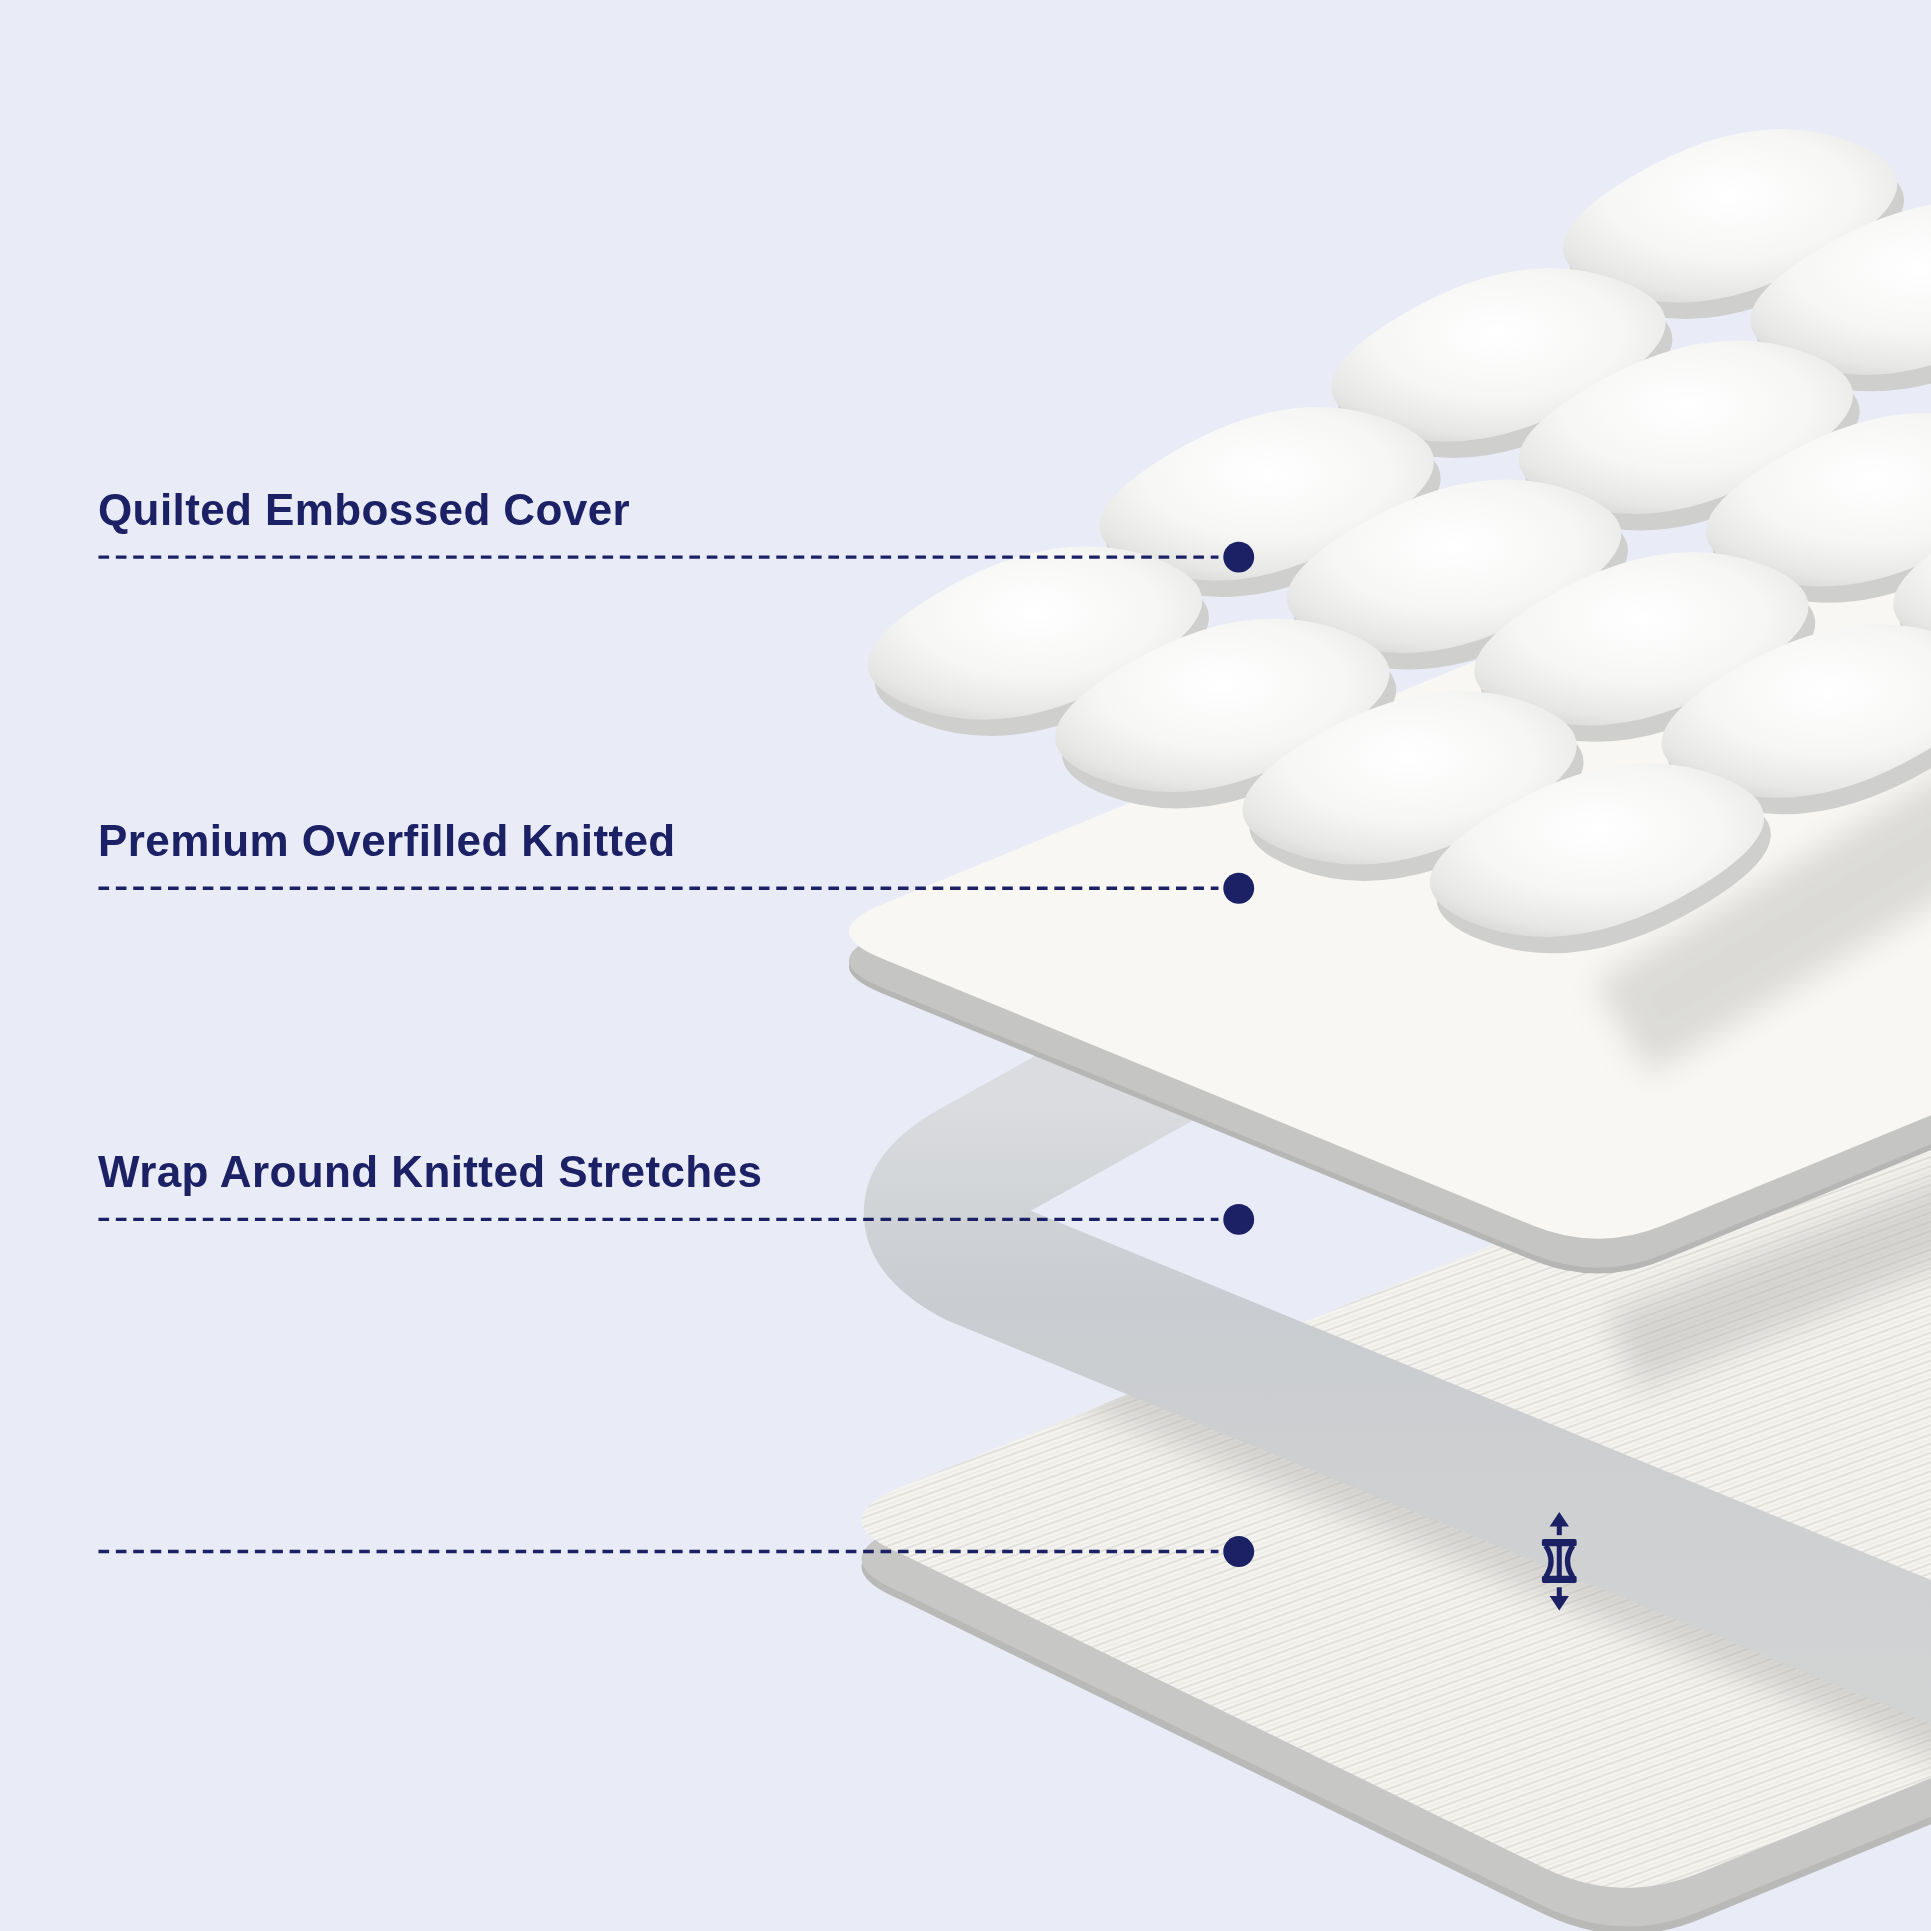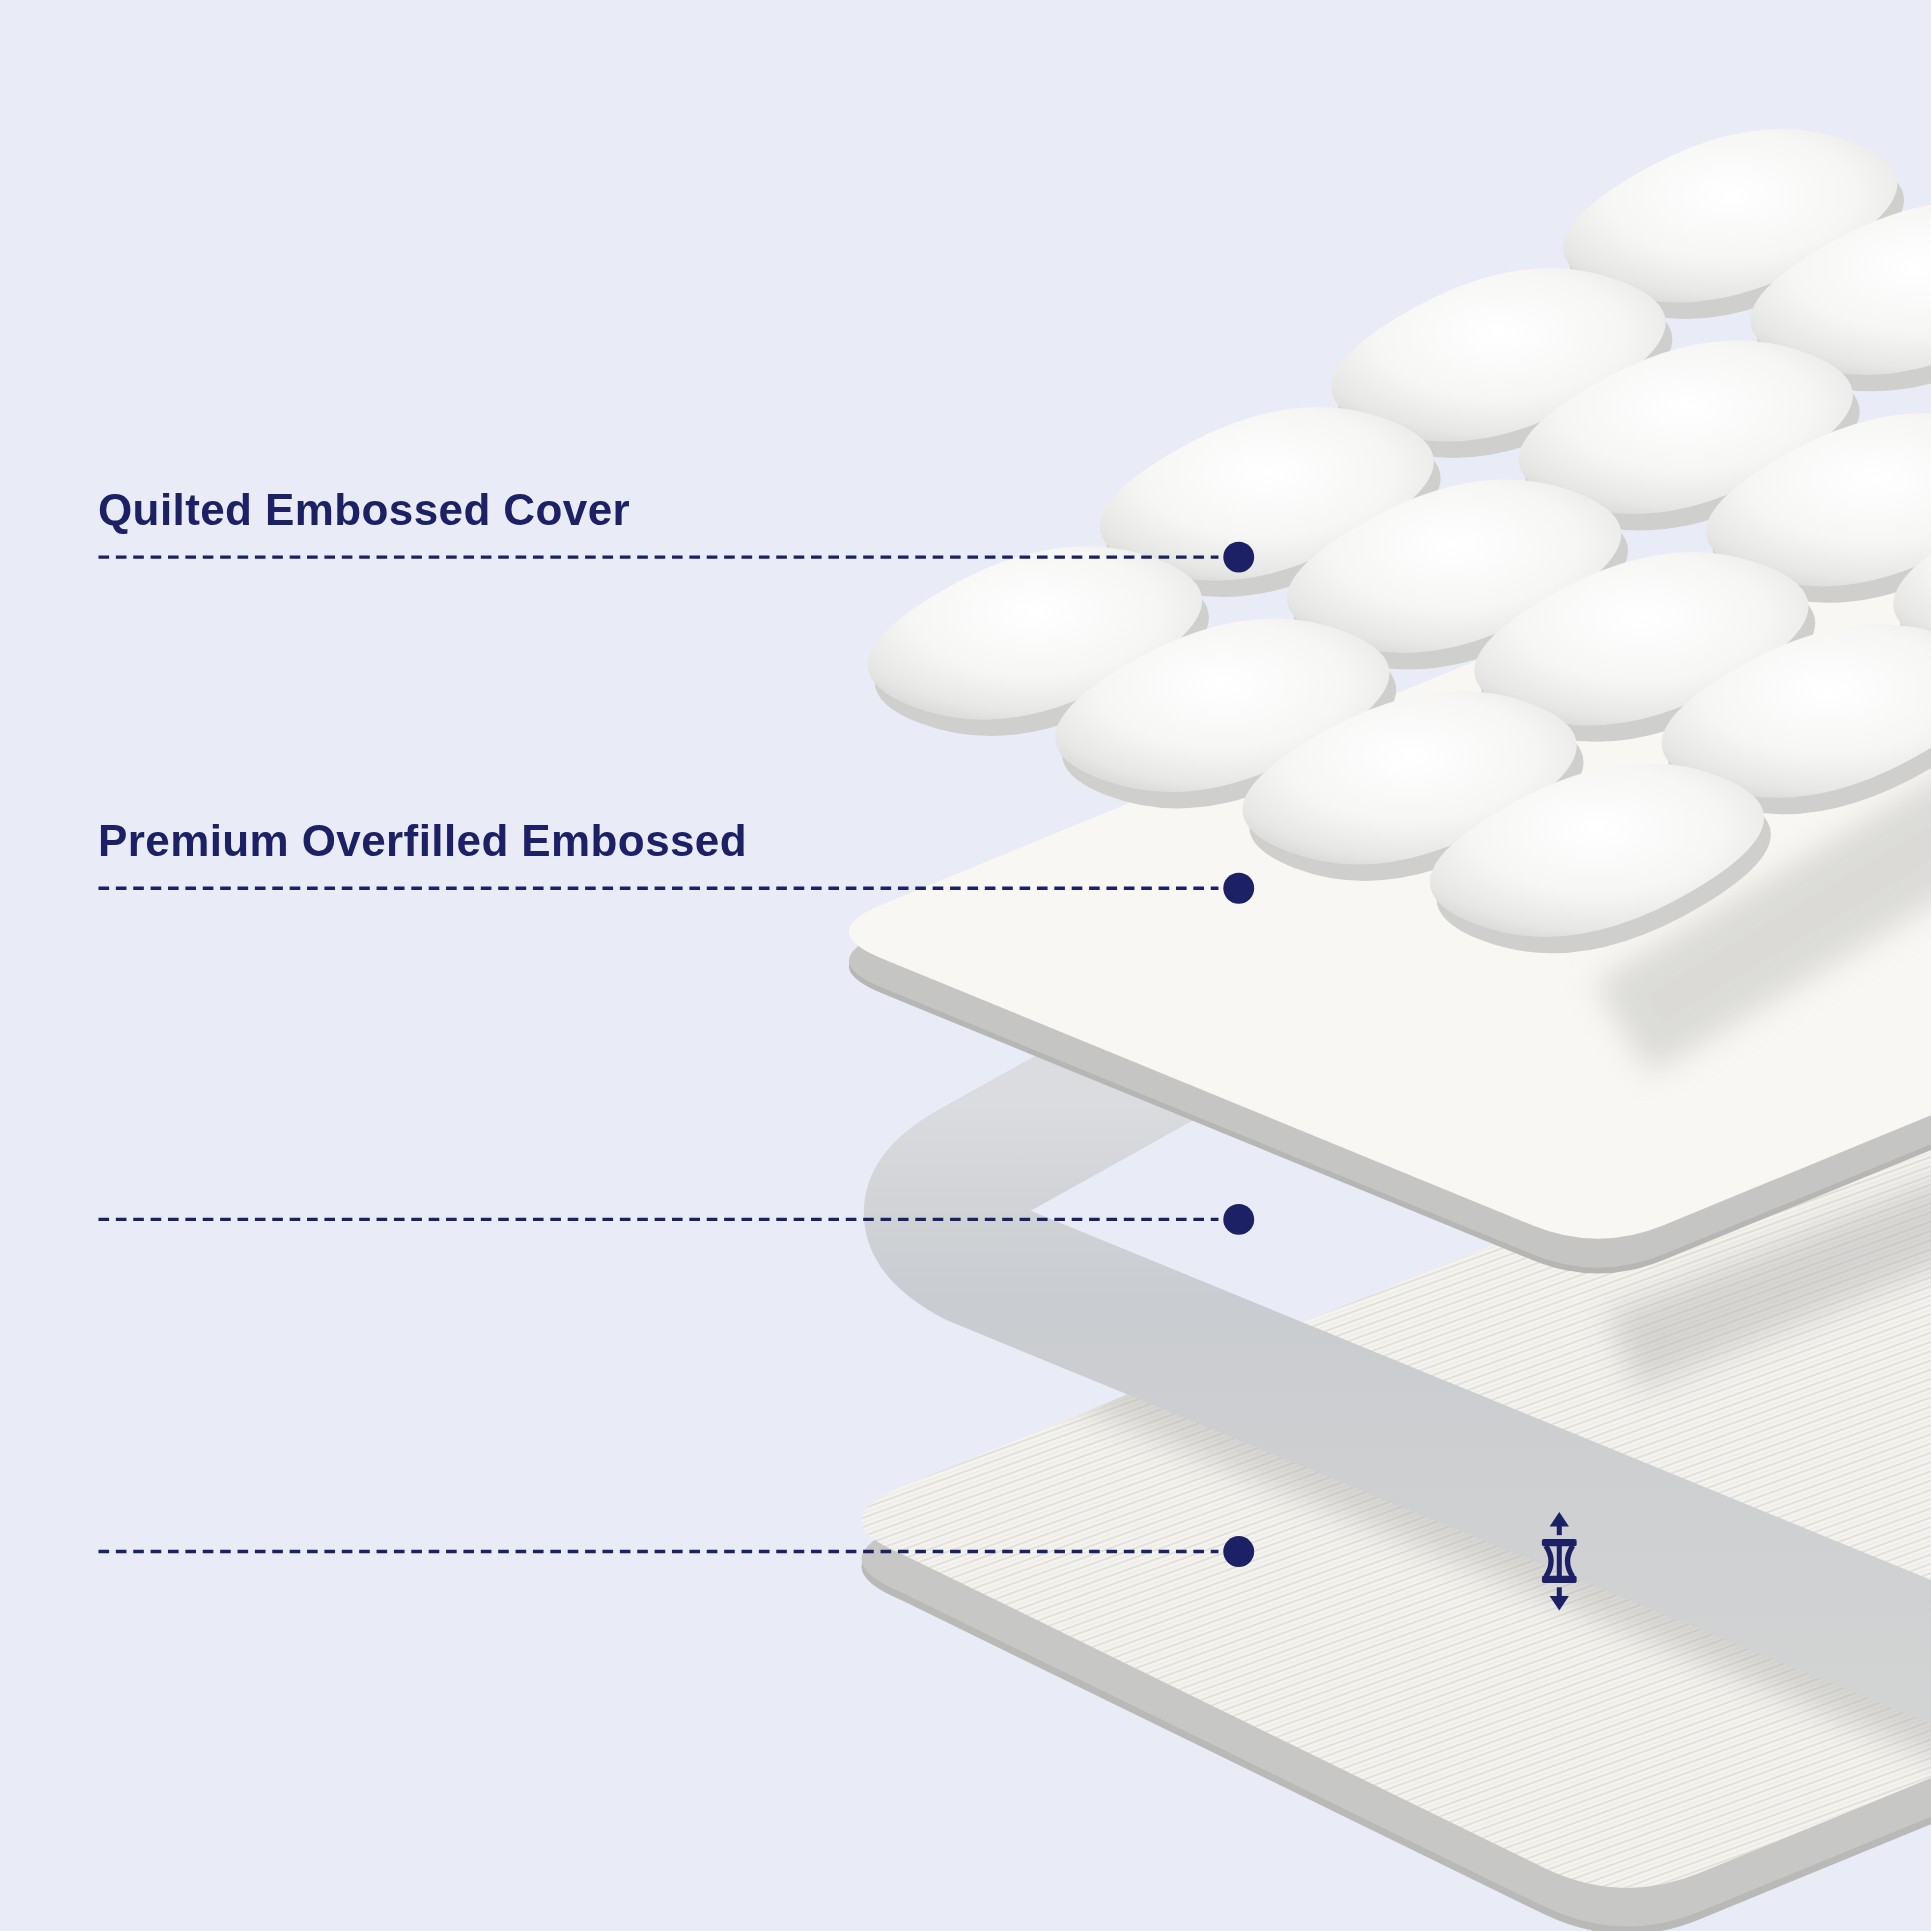--- a/index.html
+++ b/index.html
@@ -138,15 +138,16 @@
       <rect x="1597" y="1632" width="36" height="7.5" rx="2"></rect>
       <path d="M 1601 1601 Q 1612 1617 1601 1633" fill="none" stroke="#1b2164" stroke-width="5.5"></path>
       <path d="M 1629 1601 Q 1618 1617 1629 1633" fill="none" stroke="#1b2164" stroke-width="5.5"></path>
       <rect x="1612.4" y="1601" width="5.2" height="32"></rect>
       <rect x="1612.4" y="1644" width="5.2" height="10"></rect>
       <path d="M 1615 1668 L 1625 1653 L 1605 1653 Z"></path>
     </g>
   </svg>
 
   <div class="feature-label lbl-0">Quilted Embossed Cover</div>
-  <div class="feature-label lbl-1">Premium Overfilled Embossed</div>
+  <div class="feature-label lbl-1">Premium Overfilled Knitted</div>
+  <div class="feature-label lbl-2">Wrap Around Knitted Stretches</div>
 </div>
 
 
 </body></html>

